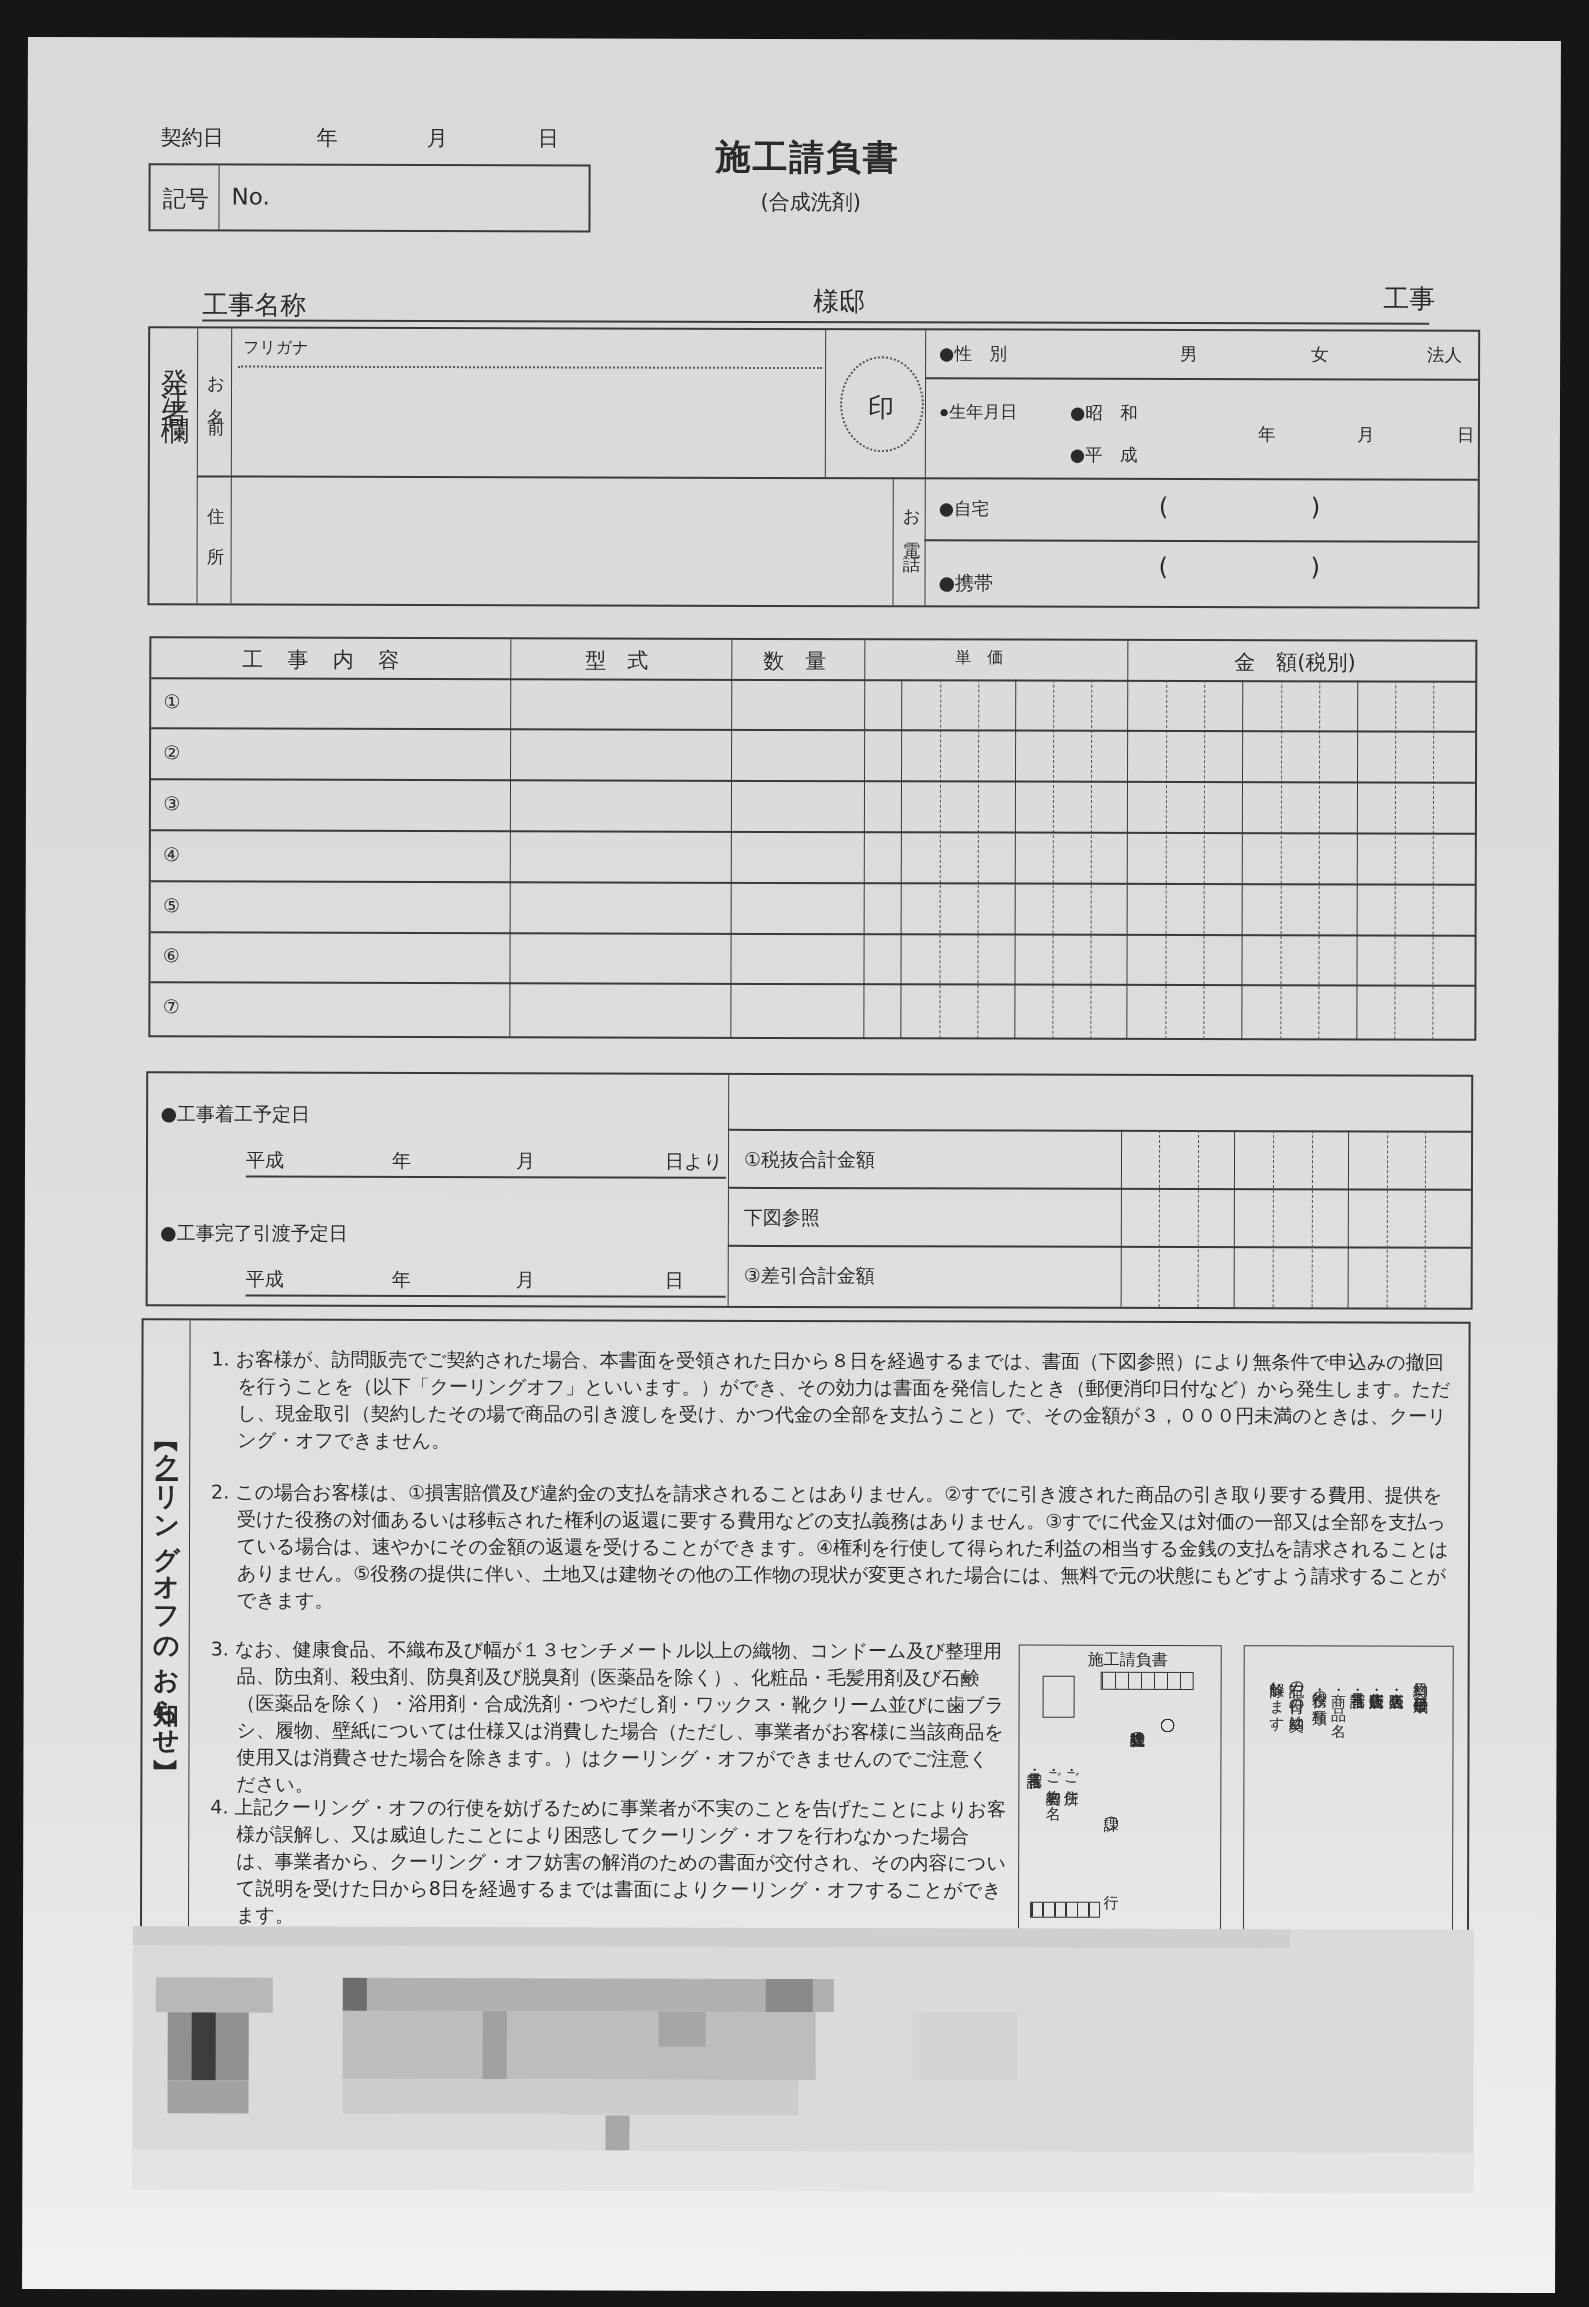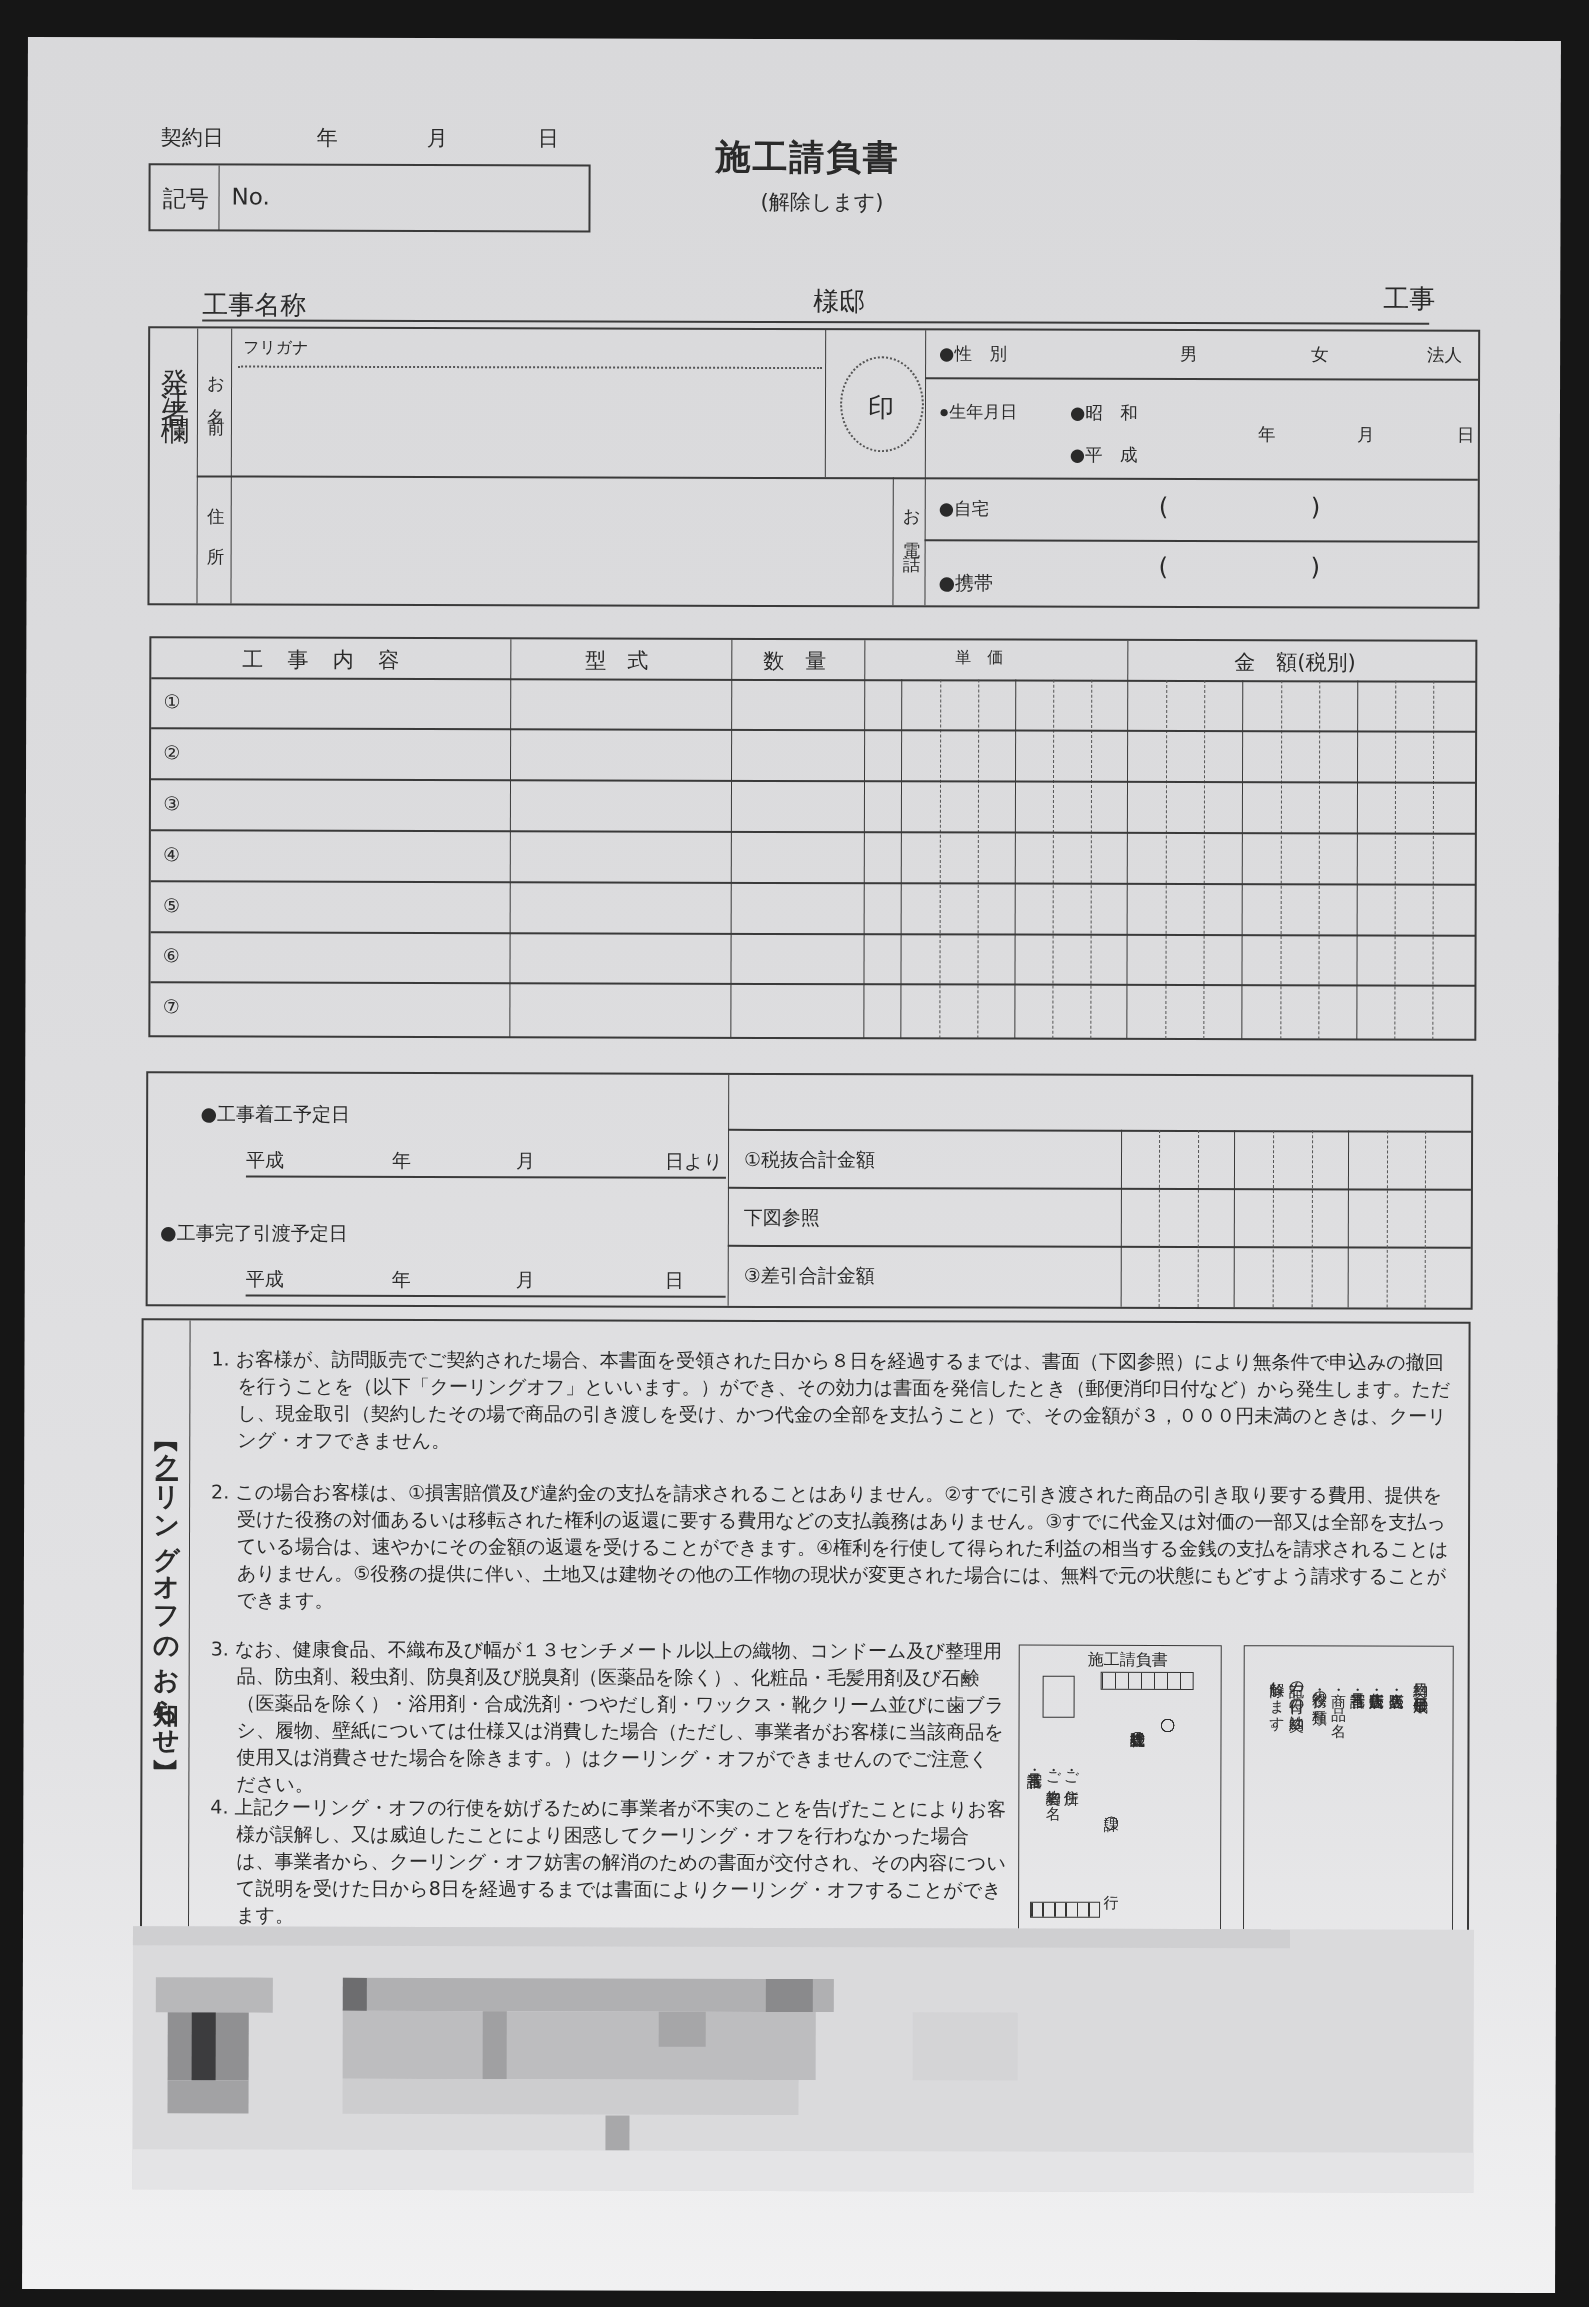--- a/index.html
+++ b/index.html
@@ -32,21 +32,21 @@
   <div class="t" style="left:399px;top:86px;font-size:21px;">月</div>
   <div class="t" style="left:510px;top:86px;font-size:21px;">日</div>
 
   <div class="box" style="left:121px;top:126px;width:442px;height:68px;">
     <div class="vl" style="left:68px;top:0;height:65px;"></div>
     <div class="t" style="left:12.3px;top:17.5px;font-size:23px;">記号</div>
     <div class="t" style="left:81px;top:17.5px;font-size:23px;">No.</div>
   </div>
 
   <div class="t" style="left:688px;top:95px;font-size:35px;font-family:'DejaVu Serif',serif;letter-spacing:1.8px;font-weight:bold;">施工請負書</div>
-  <div class="t" style="left:733px;top:149px;font-size:21px;">(解除します)</div>
+  <div class="t" style="left:733px;top:149px;font-size:21px;">(合成洗剤)</div>
 
   <div class="t" style="left:175px;top:250px;font-size:26px;">工事名称</div>
   <div class="t" style="left:786px;top:245px;font-size:26px;">様邸</div>
   <div class="t" style="left:1356px;top:241px;font-size:26px;">工事</div>
   <div class="hl" style="left:175px;top:282px;width:1227px;"></div>
 
   <div class="box" style="left:121px;top:289px;width:1332px;height:279px;">
     <div class="vl" style="left:47px;top:0;height:275px;"></div>
     <div class="vl" style="left:81px;top:0;height:275px;"></div>
     <div class="vl" style="left:675px;top:0;height:147px;"></div>
@@ -160,21 +160,21 @@
     <div class="vl" style="left:973px;top:54px;height:177px;"></div>
     <div class="vd" style="left:1011px;top:54px;height:177px;"></div>
     <div class="vd" style="left:1050px;top:54px;height:177px;"></div>
     <div class="vl" style="left:1086px;top:54px;height:177px;"></div>
     <div class="vd" style="left:1125px;top:54px;height:177px;"></div>
     <div class="vd" style="left:1164px;top:54px;height:177px;"></div>
     <div class="vl" style="left:1200px;top:54px;height:177px;"></div>
     <div class="vd" style="left:1239px;top:54px;height:177px;"></div>
     <div class="vd" style="left:1277px;top:54px;height:177px;"></div>
 
-    <div class="t" style="left:12.3px;top:28px;font-size:19px;margin-left:40px;">●工事着工予定日</div>
+    <div class="t" style="left:12.3px;top:28px;font-size:19px;">●工事着工予定日</div>
     <div class="t" style="left:98px;top:74px;font-size:19px;">平成</div>
     <div class="t" style="left:244px;top:74px;font-size:19px;">年</div>
     <div class="t" style="left:368px;top:74px;font-size:19px;">月</div>
     <div class="t" style="left:517px;top:74px;font-size:19px;">日より</div>
     <div class="hl" style="left:98px;top:102px;width:480px;"></div>
     <div class="abs" style="left:98px;top:67px;width:480px;height:35px;"></div>
 
     <div class="t" style="left:12.3px;top:147px;font-size:19px;">●工事完了引渡予定日</div>
     <div class="t" style="left:98px;top:193px;font-size:19px;">平成</div>
     <div class="t" style="left:244px;top:193px;font-size:19px;">年</div>

